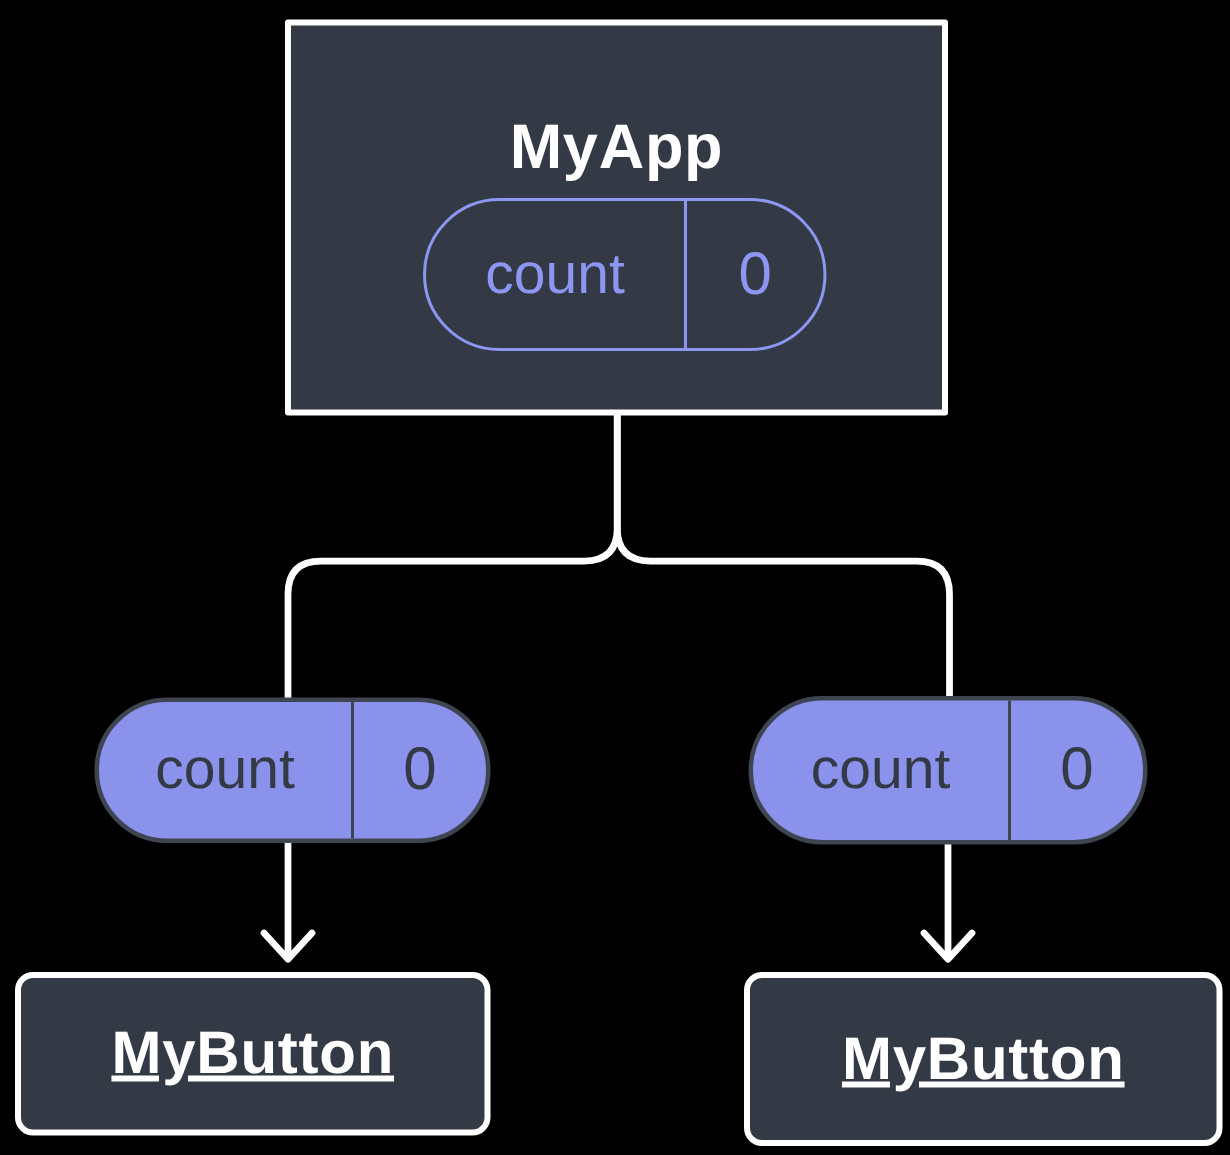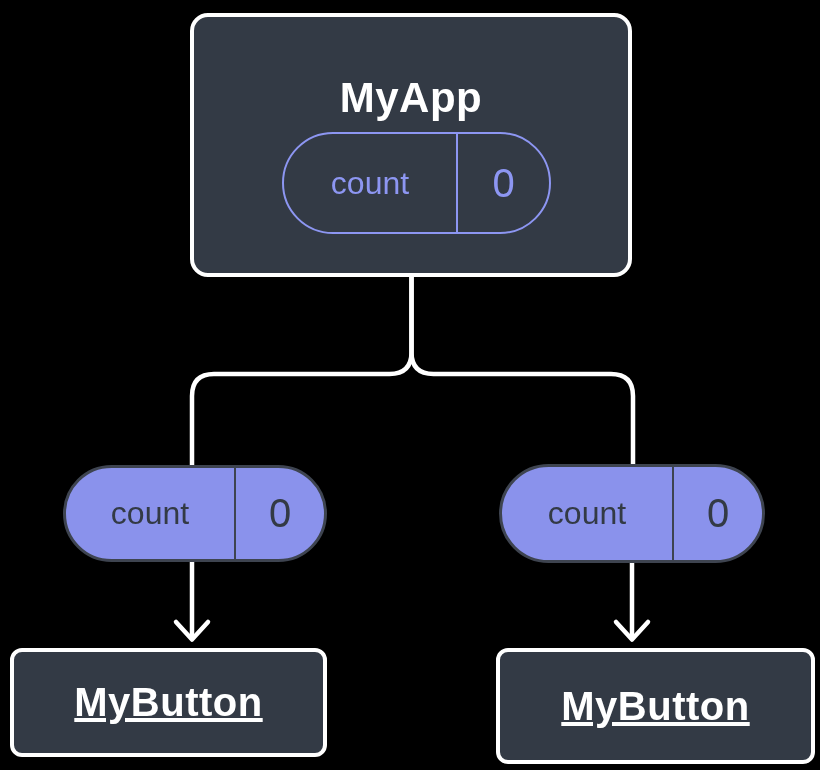--- a/index.html
+++ b/index.html
@@ -27,21 +27,21 @@
     fill:none;
     stroke:var(--connector);
     stroke-width:4.5;
     stroke-linecap:round;
     stroke-linejoin:round;
   }
   .comp-box{
     position:absolute;
     background:var(--box-fill);
     border:4px solid var(--box-border);
-    border-radius:18px;
+    border-radius:2px;
   }
   .comp-title{
     color:var(--box-title);
     font-weight:700;
     text-align:center;
     letter-spacing:0.5px;
   }
   .root-box{left:190px;top:13px;width:442px;height:264px;}
   .root-box .comp-title{
     position:absolute;left:0;right:0;top:58px;
@@ -49,21 +49,21 @@
   }
   .pill{
     position:absolute;
     display:flex;
     align-items:stretch;
     border-radius:999px;
     overflow:hidden;
   }
   .pill .seg{
     display:flex;align-items:center;justify-content:center;
-    font-size:32px;
+    font-size:38px;
   }
   .pill .seg.value{flex:1;font-size:40px;}
   .pill-outline{
     left:88px;top:115px;width:269px;height:102px;
     border:2.5px solid var(--pill-outline);
     background:transparent;
     color:var(--pill-outline);
   }
   .pill-outline .seg.name{width:172px;}
   .pill-outline .seg.value{border-left:2.5px solid var(--pill-outline);}

